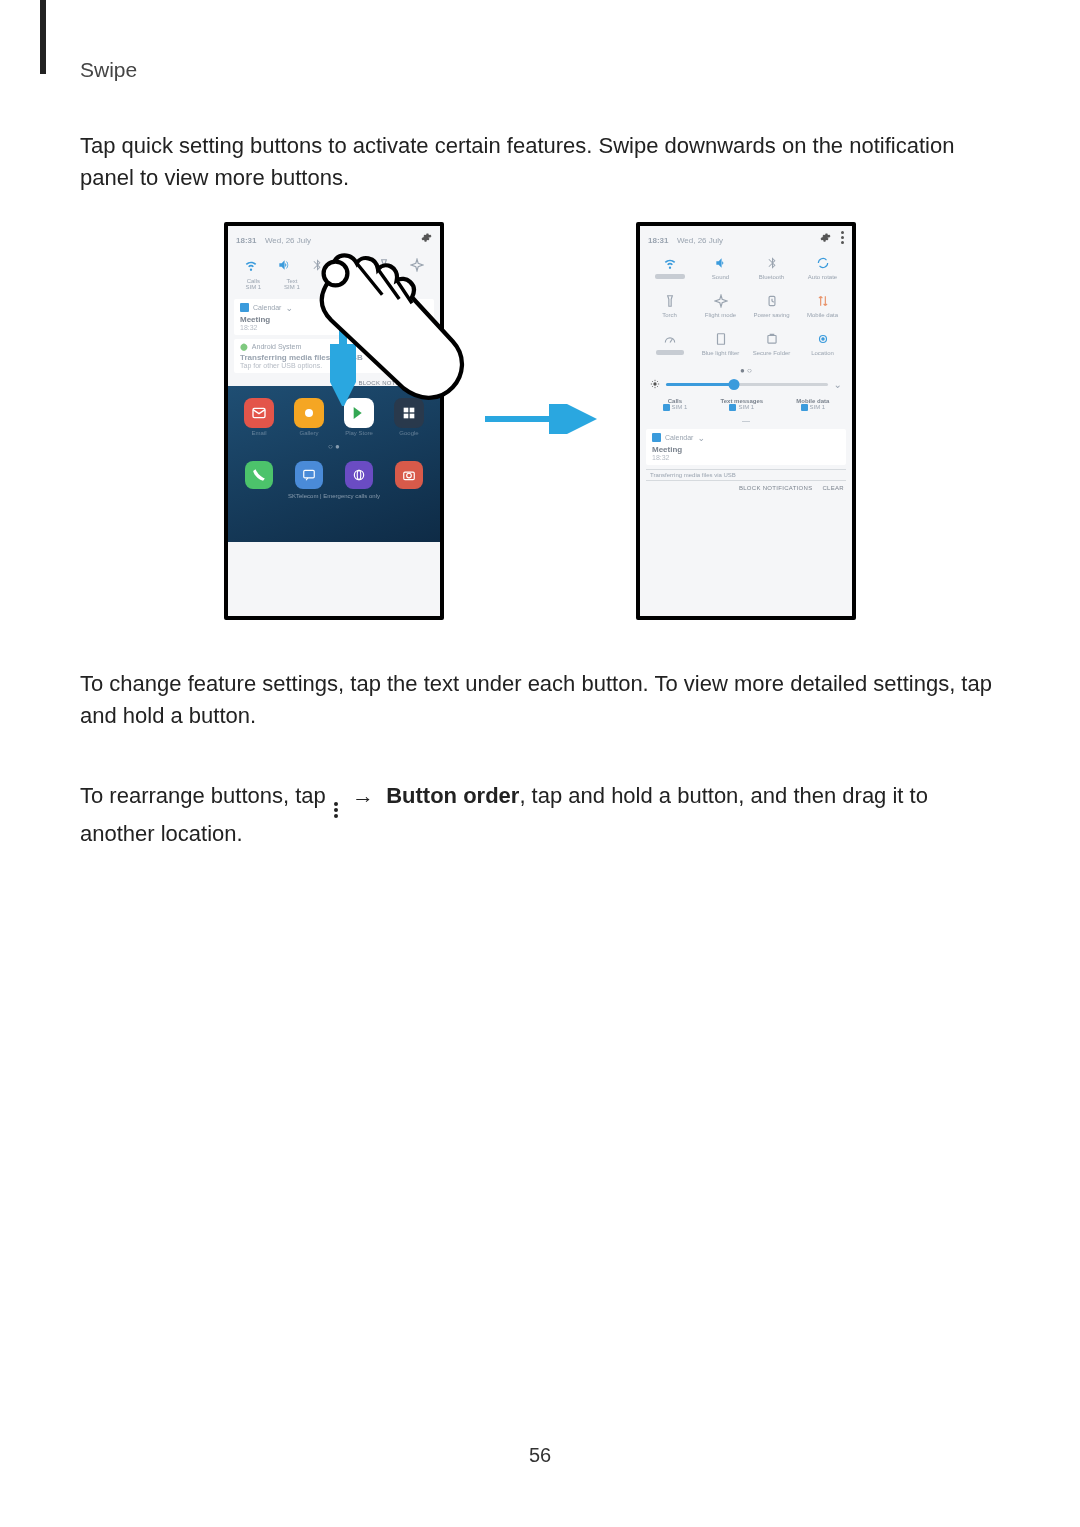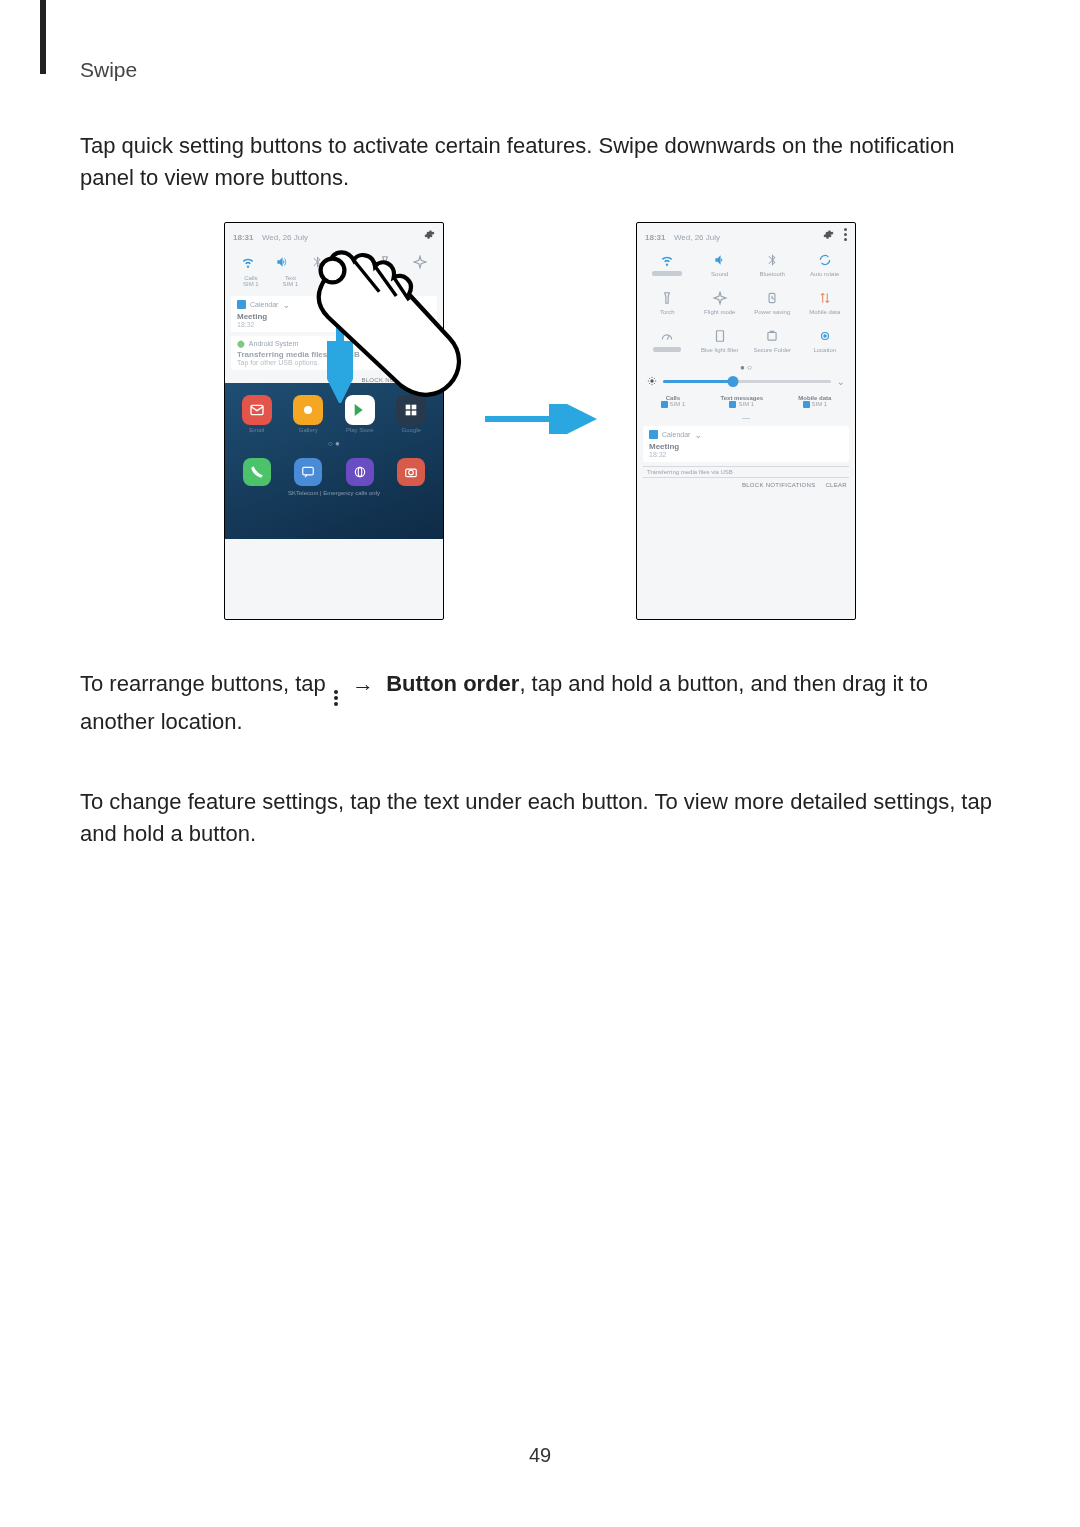--- a/index.html
+++ b/index.html
@@ -4,21 +4,21 @@
 <style>
   * { box-sizing: border-box; margin: 0; padding: 0; }
   html, body { width: 1080px; height: 1527px; background: #fff; font-family: Arial, Helvetica, sans-serif; color: #222; }
   .page { position: relative; width: 1080px; height: 1527px; padding: 30px 80px 0 80px; }
   .header-rule { position: absolute; top: 0; left: 40px; width: 6px; height: 74px; background: #222; }
   .header { font-size: 21px; color: #444; padding-left: 0; margin-top: 28px; margin-bottom: 48px; }
   .h2 { font-size: 28px; font-weight: 700; color: #111; margin-bottom: 18px; }
   .body-text { font-size: 22px; line-height: 1.45; color: #222; margin-bottom: 12px; margin-top: 48px; }
   .body-text b { font-weight: 700; }
   .figure-row { display: flex; align-items: center; justify-content: center; gap: 36px; margin: 28px 0 24px 0; }
-  .phone { width: 220px; background: #f5f6f8; border: 1px solid #000000; border-radius: 2px; position: relative; }
+  .phone { width: 220px; background: #f5f6f8; border: 4px solid #000000; border-radius: 2px; position: relative; }
   .phone-a { height: 398px; }
   .phone-b { height: 398px; }
   .status-bar { height: 24px; display: flex; align-items: center; justify-content: space-between; padding: 0 8px; }
   .status-time { font-size: 8px; font-weight: 700; color: #9aa4b0; }
   .status-date { font-size: 8px; color: #9aa4b0; margin-left: 4px; }
   .status-right { display: flex; gap: 10px; align-items: center; }
   .gear { width: 11px; height: 11px; fill: #555; }
   .kebab { display: flex; flex-direction: column; gap: 2px; }
   .kebab span { width: 3px; height: 3px; background: #555; border-radius: 50%; display: block; }
   .qs-row { display: flex; justify-content: space-around; padding: 6px 6px 2px 6px; }
@@ -437,27 +437,27 @@
       <div style="font-size:6px; color:#9aa4b0; padding:2px 10px;">Transferring media files via USB</div>
       <div class="hr"></div>
       <div class="expanded-footer">
         <span>BLOCK NOTIFICATIONS</span>
         <span>CLEAR</span>
       </div>
     </div>
 
   </div>
 
+  <p class="body-text">To change feature settings, tap the text under each button. To view more detailed settings, tap and hold a button.</p>
+
   <p class="body-text">
     <span>To rearrange buttons, tap </span>
     <span class="inline-kebab">
         <span></span>
         <span></span>
         <span></span>
       </span>
     <span class="arrow-sep">→</span>
     <b>Button order</b><span>, tap and hold a button, and then drag it to another location.</span>
   </p>
 
-  <p class="body-text">To change feature settings, tap the text under each button. To view more detailed settings, tap and hold a button.</p>
-
-  <div class="page-number">49</div>
+  <div class="page-number">56</div>
 </div>
 
 </body></html>

